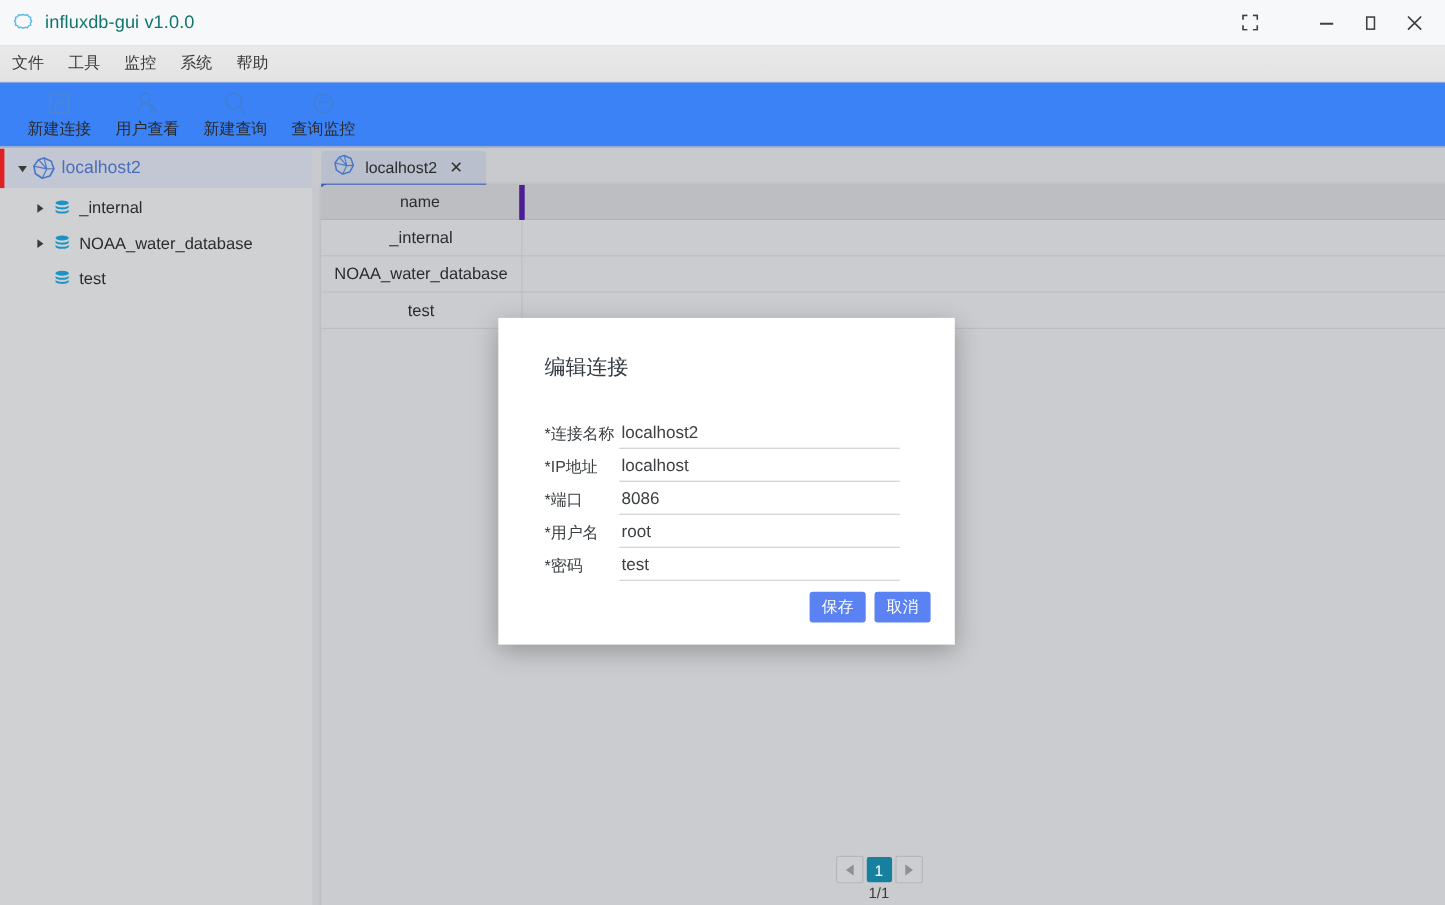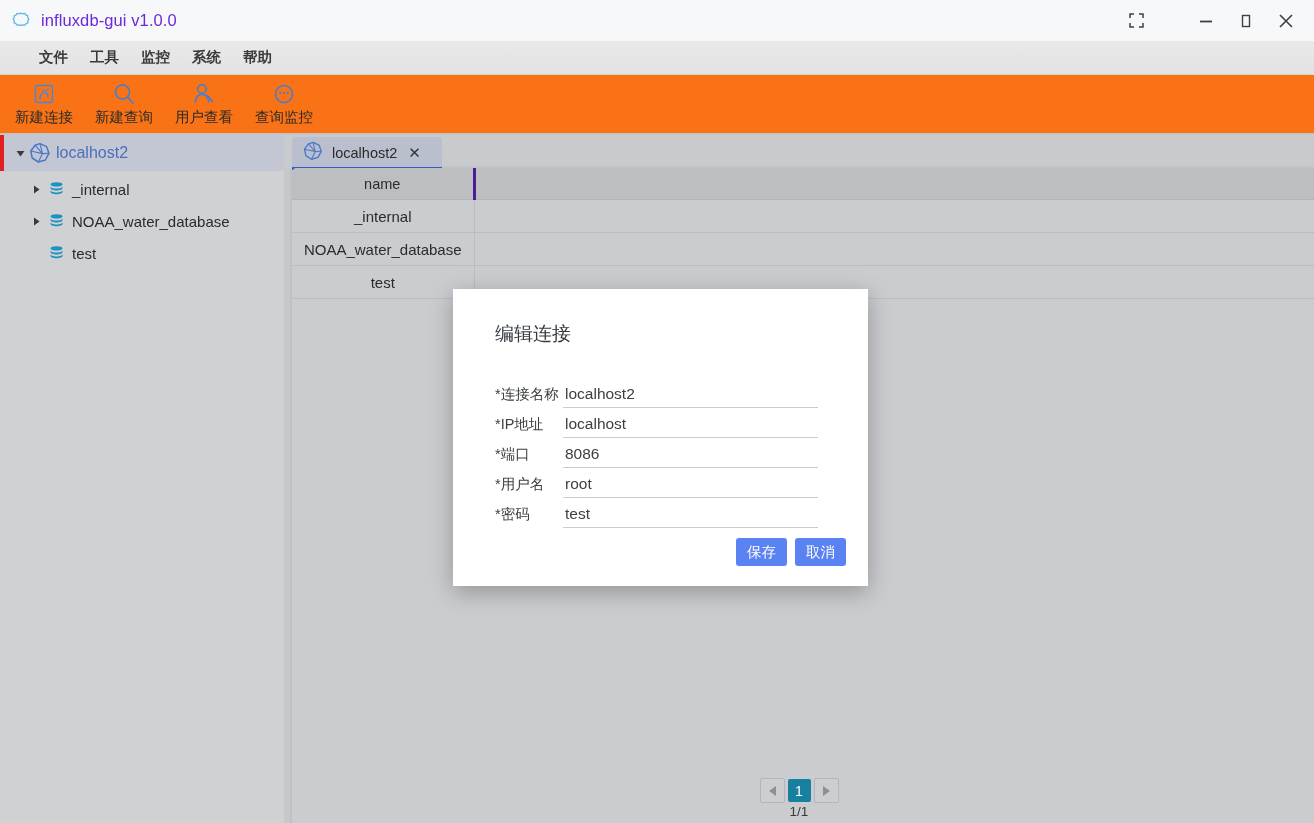--- a/index.html
+++ b/index.html
@@ -38,21 +38,21 @@
     align-items: center;
     padding-left: 11px;
     gap: 10px;
   }
   .app-icon {
     width: 20px; height: 20px;
     display: block;
   }
   .app-title {
     font-size: 16.5px;
-    color: #6d28d9;
+    color: #0f766e;
     letter-spacing: .1px;
     white-space: nowrap;
   }
   .win-controls {
     position: absolute;
     right: 0; top: 0;
     height: 41px;
     display: flex;
     align-items: center;
   }
@@ -68,42 +68,41 @@
   
   .menubar {
     position: absolute;
     left: 0; top: 41px;
     width: 1314px;
     height: 34px;
     background: linear-gradient(to bottom, #e9e9e9 0%, #e3e3e3 100%);
     border-bottom: 1px solid #d6d6d6;
     display: flex;
     align-items: center;
-    padding-left: 28px;
+    padding-left: 0;
     box-sizing: border-box;
-    font-weight: bold;
   }
   .menu-item {
     font-size: 14.5px;
     color: #3a3a3a;
     padding: 3px 11px;
     cursor: default;
     white-space: nowrap;
   }
 
   
   .toolbar {
     position: absolute;
     left: 0; top: 75px;
     width: 1314px;
     height: 59px;
-    background: #f97316;
-    display: flex;
-    align-items: center;
-    padding-left: 4px;
+    background: #3b82f6;
+    display: flex;
+    align-items: center;
+    padding-left: 14px;
     box-sizing: border-box;
     border-bottom: 1px solid #c0c1c4;
   }
   .tool-btn {
     width: 80px;
     height: 55px;
     display: flex;
     flex-direction: column;
     align-items: center;
     justify-content: center;
@@ -238,21 +237,21 @@
     width: 100%;
     table-layout: fixed;
   }
   table.grid th {
     background: #bdbec1;
     height: 29px;
     font-size: 14.5px;
     font-weight: normal;
     color: #2c2c2c;
     text-align: center;
-    border-right: 3px solid #4c1d95;
+    border-right: 5px solid #4c1d95;
     border-bottom: 1px solid #b3b4b7;
   }
   table.grid th.empty-col { border-right: none; }
   table.grid td {
     height: 30px;
     font-size: 15px;
     color: #2b2b2b;
     text-align: center;
     background: #cbcccf;
     border-right: 1px solid #bcbdc0;
@@ -439,36 +438,36 @@
           <circle cx="7" cy="15.6" r="1.1" fill="#4a86d8"></circle>
           <circle cx="15" cy="6.6" r="1.1" fill="#4a86d8"></circle>
         </svg>
       </span>
       <span class="tool-lbl">新建连接</span>
     </div>
 
     <div class="tool-btn">
       <span class="tool-ico">
         <svg width="24" height="24" viewBox="0 0 24 24">
-          <circle cx="10.5" cy="10" r="7" fill="none" stroke="#3f7fd4" stroke-width="1.6"></circle>
-          <path d="M15.6 15.3 L21 21" stroke="#3f7fd4" stroke-width="1.6" stroke-linecap="round"></path>
-        </svg>
-      </span>
-      <span class="tool-lbl">新建查询</span>
+          <circle cx="10" cy="7" r="4.3" fill="none" stroke="#3f7fd4" stroke-width="1.6"></circle>
+          <path d="M3.4 20 C3.4 14.6, 7 12.2, 10 12.2 C13 12.2, 16.6 14.6, 16.6 20" fill="none" stroke="#3f7fd4" stroke-width="1.6" stroke-linecap="round"></path>
+          <path d="M15.5 13.5 L20.5 19.5" stroke="#3f7fd4" stroke-width="1.6" stroke-linecap="round"></path>
+        </svg>
+      </span>
+      <span class="tool-lbl">用户查看</span>
     </div>
 
     <div class="tool-btn">
       <span class="tool-ico">
         <svg width="24" height="24" viewBox="0 0 24 24">
-          <circle cx="10" cy="7" r="4.3" fill="none" stroke="#3f7fd4" stroke-width="1.6"></circle>
-          <path d="M3.4 20 C3.4 14.6, 7 12.2, 10 12.2 C13 12.2, 16.6 14.6, 16.6 20" fill="none" stroke="#3f7fd4" stroke-width="1.6" stroke-linecap="round"></path>
-          <path d="M15.5 13.5 L20.5 19.5" stroke="#3f7fd4" stroke-width="1.6" stroke-linecap="round"></path>
-        </svg>
-      </span>
-      <span class="tool-lbl">用户查看</span>
+          <circle cx="10.5" cy="10" r="7" fill="none" stroke="#3f7fd4" stroke-width="1.6"></circle>
+          <path d="M15.6 15.3 L21 21" stroke="#3f7fd4" stroke-width="1.6" stroke-linecap="round"></path>
+        </svg>
+      </span>
+      <span class="tool-lbl">新建查询</span>
     </div>
 
     <div class="tool-btn">
       <span class="tool-ico">
         <svg width="24" height="24" viewBox="0 0 24 24">
           <circle cx="12" cy="12" r="8.5" fill="none" stroke="#3f7fd4" stroke-width="1.5"></circle>
           <circle cx="8.4" cy="11" r="1.1" fill="#3f7fd4"></circle>
           <circle cx="12" cy="11" r="1.1" fill="#3f7fd4"></circle>
           <circle cx="15.6" cy="11" r="1.1" fill="#3f7fd4"></circle>
         </svg>

